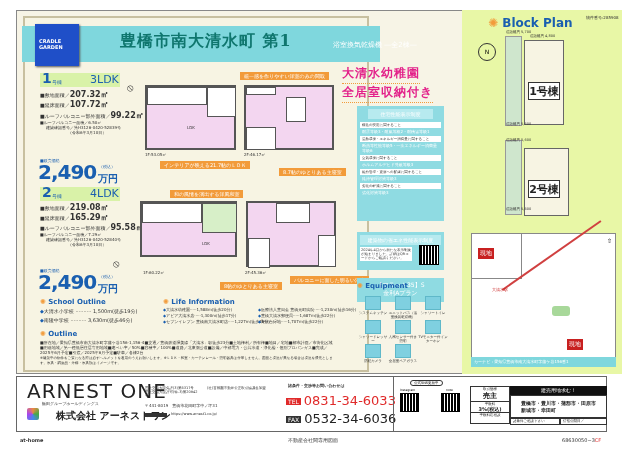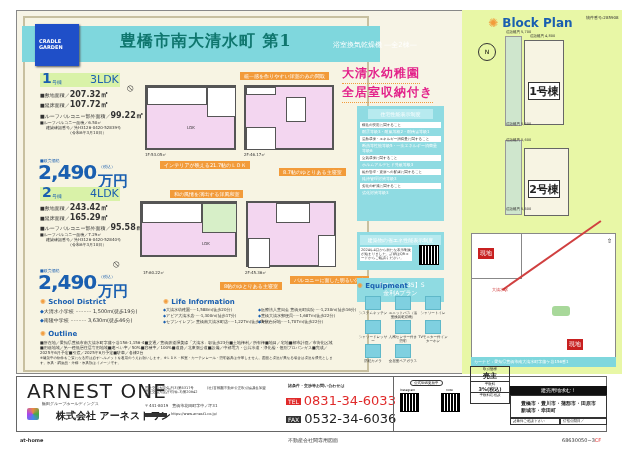--- a/index.html
+++ b/index.html
@@ -13,21 +13,21 @@
 .subtitle{left:333px;top:40px;font-size:7px;color:#fff}
 .pill{font-size:5px;color:#fff;background:#f29b3a;padding:1px 4px;white-space:nowrap}
 .unit-head{left:40px;width:80px;height:14px;background:#d9f2a8}
 .unit-num{font-size:14px;color:#1a5fb0;font-weight:bold;position:absolute;left:2px;top:-3px}
 .unit-small{font-size:5px;color:#1a5fb0;position:absolute;left:12px;top:6px}
 .unit-type{font-size:11px;color:#1a5fb0;position:absolute;left:50px;top:0}
 .spec{left:40px;font-size:5px;color:#333;white-space:nowrap}
 .spec b{font-size:8px;font-weight:bold}
 .price-label{left:40px;font-size:4px;color:#1a5fb0}
 .price{left:38px;font-size:20px;font-weight:bold;color:#1a5fb0;letter-spacing:-1px}
-.price-unit{font-size:15px;font-weight:bold;color:#1a5fb0;position:absolute}
+.price-unit{font-size:10px;font-weight:bold;color:#1a5fb0;position:absolute}
 .fp{border:2px solid #555;background:#f3d6f0}
 .fp-w{background:#fff;border:1px solid #555}
 .fp-g{background:#d7efc8;border:1px solid #555}
 .fplabel{font-size:4px;color:#333}
 .catch{left:342px;font-size:12px;font-weight:bold;color:#e3218a;letter-spacing:1px;border-bottom:1px dotted #f29b3a;padding-bottom:1px}
 .perf{left:357px;top:106px;width:87px;height:115px;background:#8fdbe2;padding:3px}
 .perf-h{background:#b7eaef;color:#fff;font-size:5px;text-align:center;margin:0 8px 3px;padding:2px 0}
 .perf-row{font-size:3.5px;color:#333;background:#fff;padding:1px 2px;margin-top:1px}
 .perf-val{font-size:4px;color:#fff;padding:1px 2px}
 .energy{left:357px;top:232px;width:87px;height:38px;background:#8fdbe2;padding:3px}
@@ -101,21 +101,21 @@
 <div class="abs fplabel" style="left:244px;top:152px">2F:46.17㎡</div>
 <div class="abs pill" style="left:240px;top:72px">統一感を作りやすい洋室のみの間取</div>
 <div class="abs pill" style="left:160px;top:161px">インテリアが映える21.7帖のＬＤＫ</div>
 <div class="abs pill" style="left:279px;top:168px">8.7帖のゆとりある主寝室</div>
 
 <div class="abs unit-head" style="top:187px">
   <span class="unit-num">2</span>
   <span class="unit-small">号棟</span>
   <span class="unit-type">4LDK</span>
 </div>
-<div class="abs spec" style="top:202px"><span>■敷地面積</span>／<b>243.42㎡</b></div>
+<div class="abs spec" style="top:202px"><span>■敷地面積</span>／<b>219.08㎡</b></div>
 <div class="abs spec" style="top:212px"><span>■延床面積</span>／<b>165.29㎡</b></div>
 <div class="abs spec" style="top:222px"><span>■ルーフバルコニー部外面積</span>／<b>95.58㎡</b></div>
 <div class="abs spec" style="top:232px;font-size:4px">■ルーフバルコニー面積／7.29㎡</div>
 <div class="abs spec" style="top:237px;font-size:4px;left:46px">建築確認番号／第H3126-0420-52840号</div>
 <div class="abs spec" style="top:242px;font-size:4px;left:68px">（令和6年3月10日）</div>
 <div class="abs price-label" style="top:268px">■販売価格</div>
 <div class="abs price" style="top:270px">2,490</div>
 <div class="abs price-unit" style="left:98px;top:282px">万円</div>
 <div class="abs" style="left:99px;top:274px;font-size:4px;color:#1a5fb0">（税込）</div>
 <div class="abs" style="left:113px;top:258px;font-size:10px;color:#333">⦸</div>
@@ -157,21 +157,21 @@
   <div class="perf-h" style="margin:0 0 2px">建築物の省エネ性能表示制度</div>
   <div style="font-size:3.5px;color:#333;width:52px;background:#fff;padding:1px">2024年4月から新たな表示制度が始まりました。詳細はQRコードからご確認ください。</div>
   <div class="abs qr" style="left:62px;top:13px;width:20px;height:20px"></div>
 </div>
 
 <div class="abs flat">
   <div>【フラット35】S</div>
   <div>金利Aプラン</div>
 </div>
 
-<div class="abs sec-h" style="left:40px;top:298px"><span class="ic">✺</span> <span>School District</span></div>
+<div class="abs sec-h" style="left:40px;top:298px"><span class="ic">✺</span> <span>School Outline</span></div>
 <div class="abs li" style="left:40px;top:308px"><span class="dot">◆</span><span>大清水小学校</span> ·········· <span>1,500m(徒歩19分)</span></div>
 <div class="abs li" style="left:40px;top:317px"><span class="dot">◆</span><span>南陵中学校</span> ·········· <span>3,630m(徒歩46分)</span></div>
 
 <div class="abs sec-h" style="left:163px;top:298px"><span class="ic">✺</span> <span>Life Information</span></div>
 <div class="abs li" style="left:163px;top:307px;font-size:4px"><span class="dot">◆</span><span>大清水幼稚園</span>·····<span>1,588m(徒歩20分)</span></div>
 <div class="abs li" style="left:163px;top:313px;font-size:4px"><span class="dot">◆</span><span>アピア大清水店</span>·····<span>1,300m(徒歩17分)</span></div>
 <div class="abs li" style="left:163px;top:319px;font-size:4px"><span class="dot">◆</span><span>セブンイレブン 豊橋南大清水町店</span>·····<span>1,227m(徒歩16分)</span></div>
 <div class="abs li" style="left:258px;top:307px;font-size:4px"><span class="dot">◆</span><span>医療法人豊岡会 豊橋元町病院</span>·····<span>1,230m(徒歩16分)</span></div>
 <div class="abs li" style="left:258px;top:313px;font-size:4px"><span class="dot">◆</span><span>豊橋大清水郵便局</span>·····<span>1,687m(徒歩22分)</span></div>
 <div class="abs li" style="left:258px;top:319px;font-size:4px"><span class="dot">◆</span><span>野依台緑地</span>·····<span>1,707m(徒歩22分)</span></div>
@@ -245,21 +245,21 @@
 <div class="abs" style="left:288px;top:383px;font-size:4px;font-weight:bold;color:#333">諸条件・交渉等お問い合わせは</div>
 <div class="abs" style="left:286px;top:393px;font-size:13px;color:#e02a2a"><span class="tel-tag">TEL</span><span>0831-34-6033</span></div>
 <div class="abs" style="left:286px;top:411px;font-size:13px;color:#222"><span class="fax-tag">FAX</span><span>0532-34-6036</span></div>
 <div class="abs" style="left:393px;top:377px;width:1px;height:55px;background:#666"></div>
 <div class="abs" style="left:410px;top:380px;font-size:3.5px;border:1px solid #333;border-radius:4px;padding:0 3px">公式SNS更新中</div>
 <div class="abs" style="left:400px;top:388px;font-size:3px">Instagram</div>
 <div class="abs qr" style="left:400px;top:393px;width:19px;height:19px"></div>
 <div class="abs" style="left:446px;top:388px;font-size:3px">note</div>
 <div class="abs qr" style="left:441px;top:393px;width:19px;height:19px"></div>
 
-<div class="abs tbl" style="left:470px;top:366px;width:40px;height:38px">
+<div class="abs tbl" style="left:470px;top:386px;width:40px;height:38px">
   <div style="text-align:center;font-size:3.5px">取引態様</div>
   <div style="text-align:center;font-size:7px;font-weight:bold">売主</div>
   <div style="text-align:center;font-size:3.5px;border-top:1px solid #333">手数料</div>
   <div style="text-align:center;font-size:5px;font-weight:bold">3%(税込)</div>
   <div style="text-align:center;font-size:3.5px;border-top:1px solid #333">手数料応相談</div>
 </div>
 <div class="abs" style="left:510px;top:386px;width:97px;height:9px;background:#111;color:#fff;font-size:5px;text-align:center;line-height:9px">建売用地求む！</div>
 <div class="abs tbl" style="left:510px;top:395px;width:97px;height:23px;font-size:5px;font-weight:bold;padding:4px 10px;line-height:7px">豊橋市・豊川市・蒲郡市・田原市 新城市・幸田町</div>
 <div class="abs tbl" style="left:510px;top:418px;width:50px;height:7px;font-size:3.5px;padding-left:2px">諸条件ご相談下さい</div>
 <div class="abs tbl" style="left:560px;top:418px;width:47px;height:7px;font-size:3.5px;padding-left:2px">情報公開日／</div>

